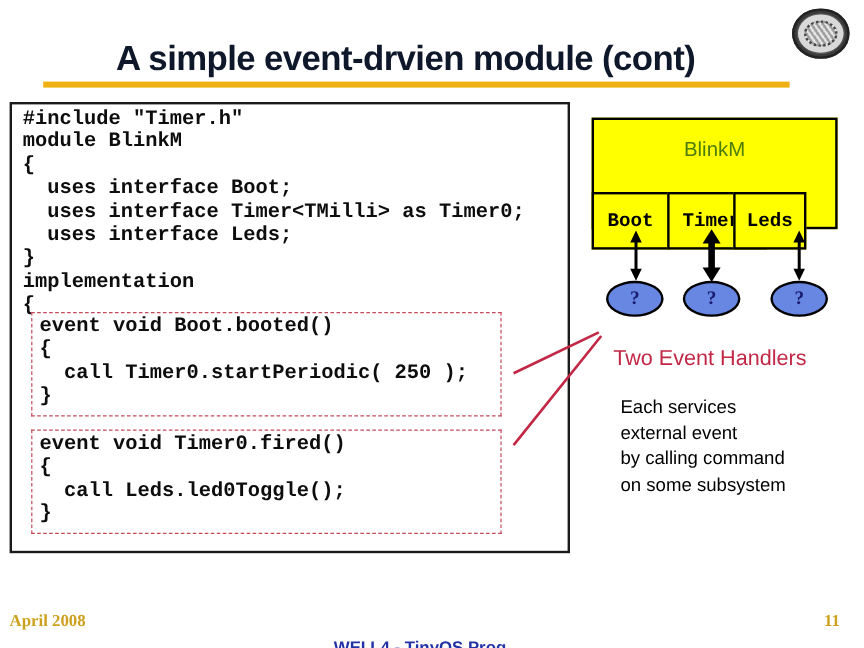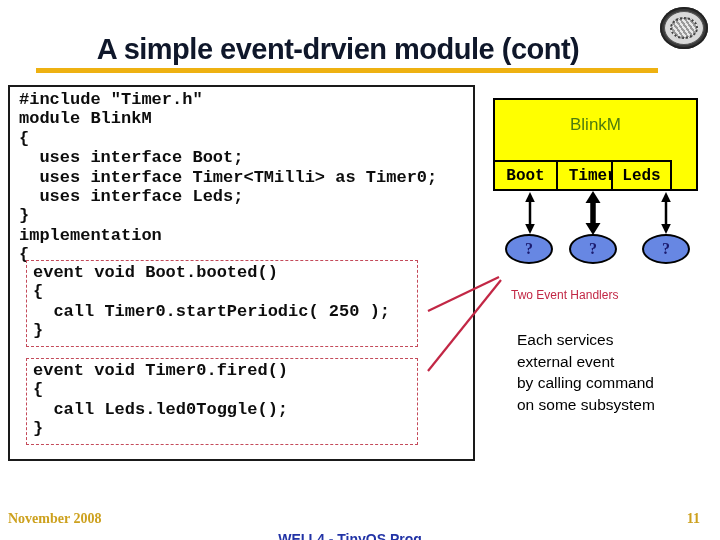--- a/index.html
+++ b/index.html
@@ -48,41 +48,41 @@
   .module-box {
     position: absolute; left: 493px; top: 98px; width: 205px; height: 93px;
     background: #FFFF00; border: 2px solid #000;
   }
   .module-label {
     position: absolute; left: 0; top: 0; width: 100%; height: 50px;
     display: flex; align-items: center; justify-content: center;
     font-size: 17px; color: #4d7c0f;
   }
   .iface-cell {
-    position: absolute; top: 160px; height: 31px;
+    position: absolute; top: 160px; height: 48px;
     background: #FFFF00; border: 2px solid #000;
     display: flex; align-items: center; justify-content: center;
     font-family: "Liberation Mono", monospace; font-weight: bold;
     font-size: 16px; color: #000;
   }
   .cell-boot  { left: 493px; width: 65px; }
   .cell-timer { left: 556px; width: 83px; }
   .cell-leds  { left: 611px; width: 61px; text-align: center; }
   .q-ellipse {
     position: absolute; top: 234px; width: 48px; height: 30px;
     background: #6787E3; border: 2px solid #000; border-radius: 50%;
     display: flex; align-items: center; justify-content: center;
     font-family: "Liberation Serif", serif; font-weight: bold;
     font-size: 16px; color: #1b1b6f;
   }
   .q1 { left: 505px; } .q2 { left: 569px; } .q3 { left: 642px; }
   
   .anno-heading {
     position: absolute; left: 511px; top: 288px;
-    font-size: 12px; color: #C22745;
+    font-size: 18px; color: #C22745;
   }
   .anno-body {
     position: absolute; left: 517px; top: 329px;
     font-size: 15.5px; line-height: 21.6px; color: #000000;
     white-space: pre-line;
   }
   
   .footer-date {
     position: absolute; left: 8px; top: 511px;
     font-family: "Liberation Serif", serif; font-weight: bold;
@@ -170,16 +170,16 @@
       <line x1="428" y1="371" x2="501" y2="280"></line>
     </g>
   </svg>
 
   <div class="anno-heading">Two Event Handlers</div>
   <div class="anno-body">Each services
 external event
 by calling command
 on some subsystem</div>
 
-  <div class="footer-date">November 2008</div>
+  <div class="footer-date">April 2008</div>
   <div class="footer-course">WEI L4 - TinyOS Prog</div>
   <div class="footer-page">11</div>
 </div>
 
 </body></html>

